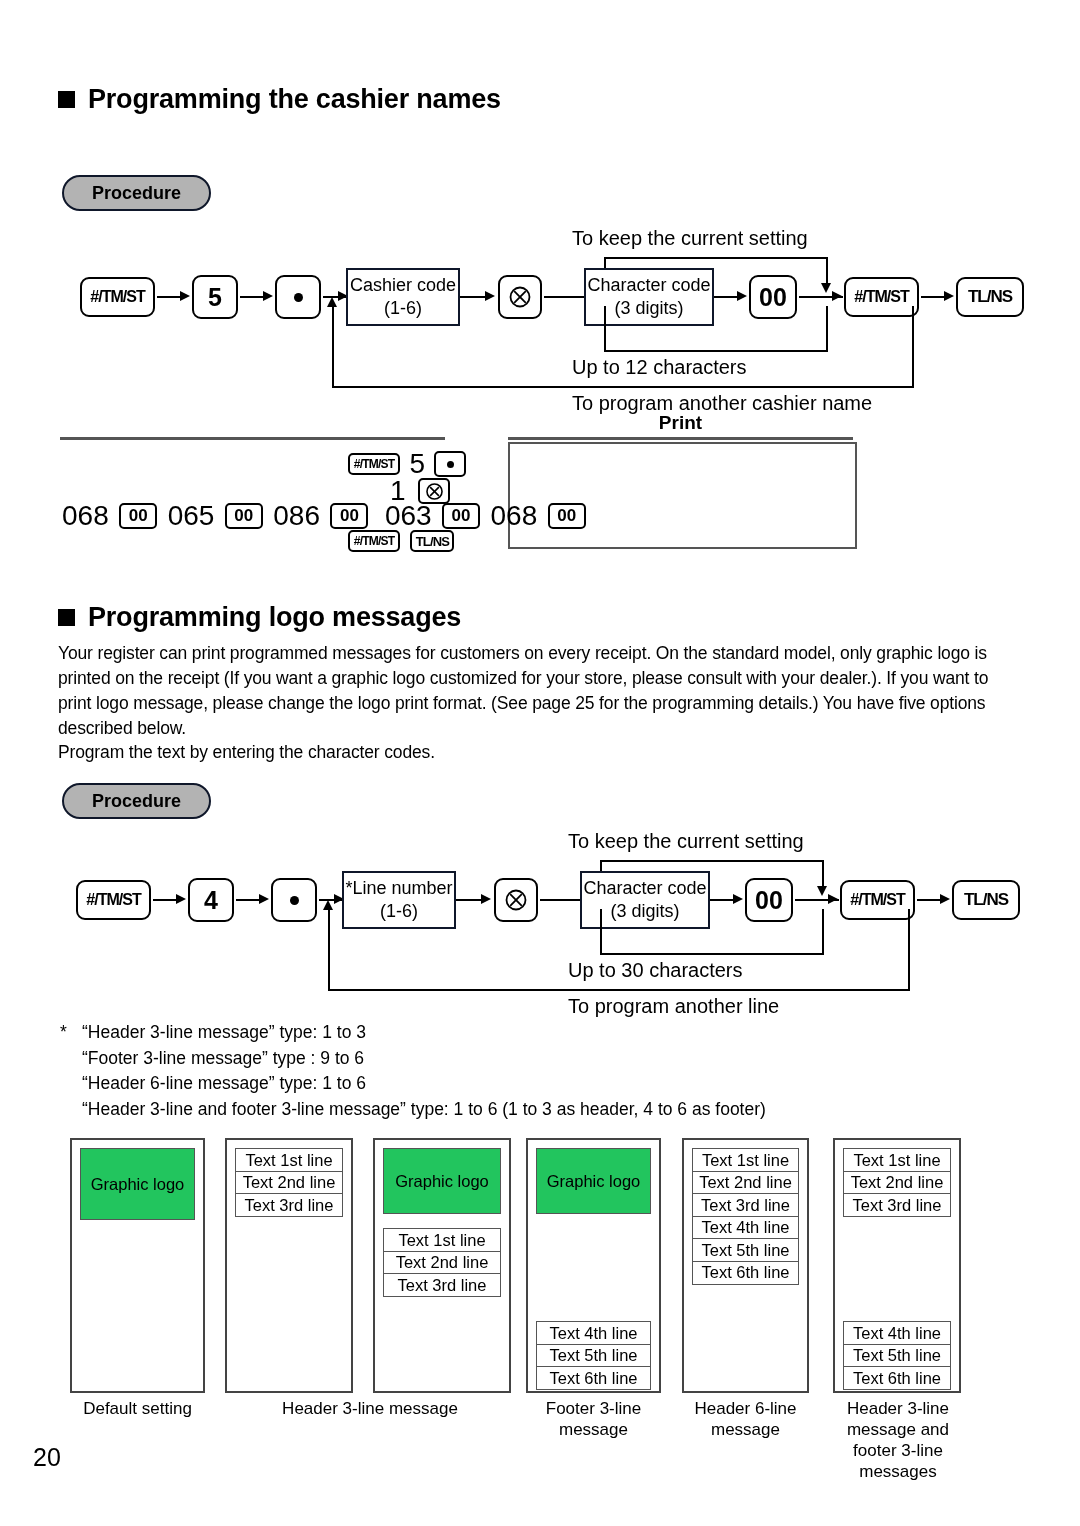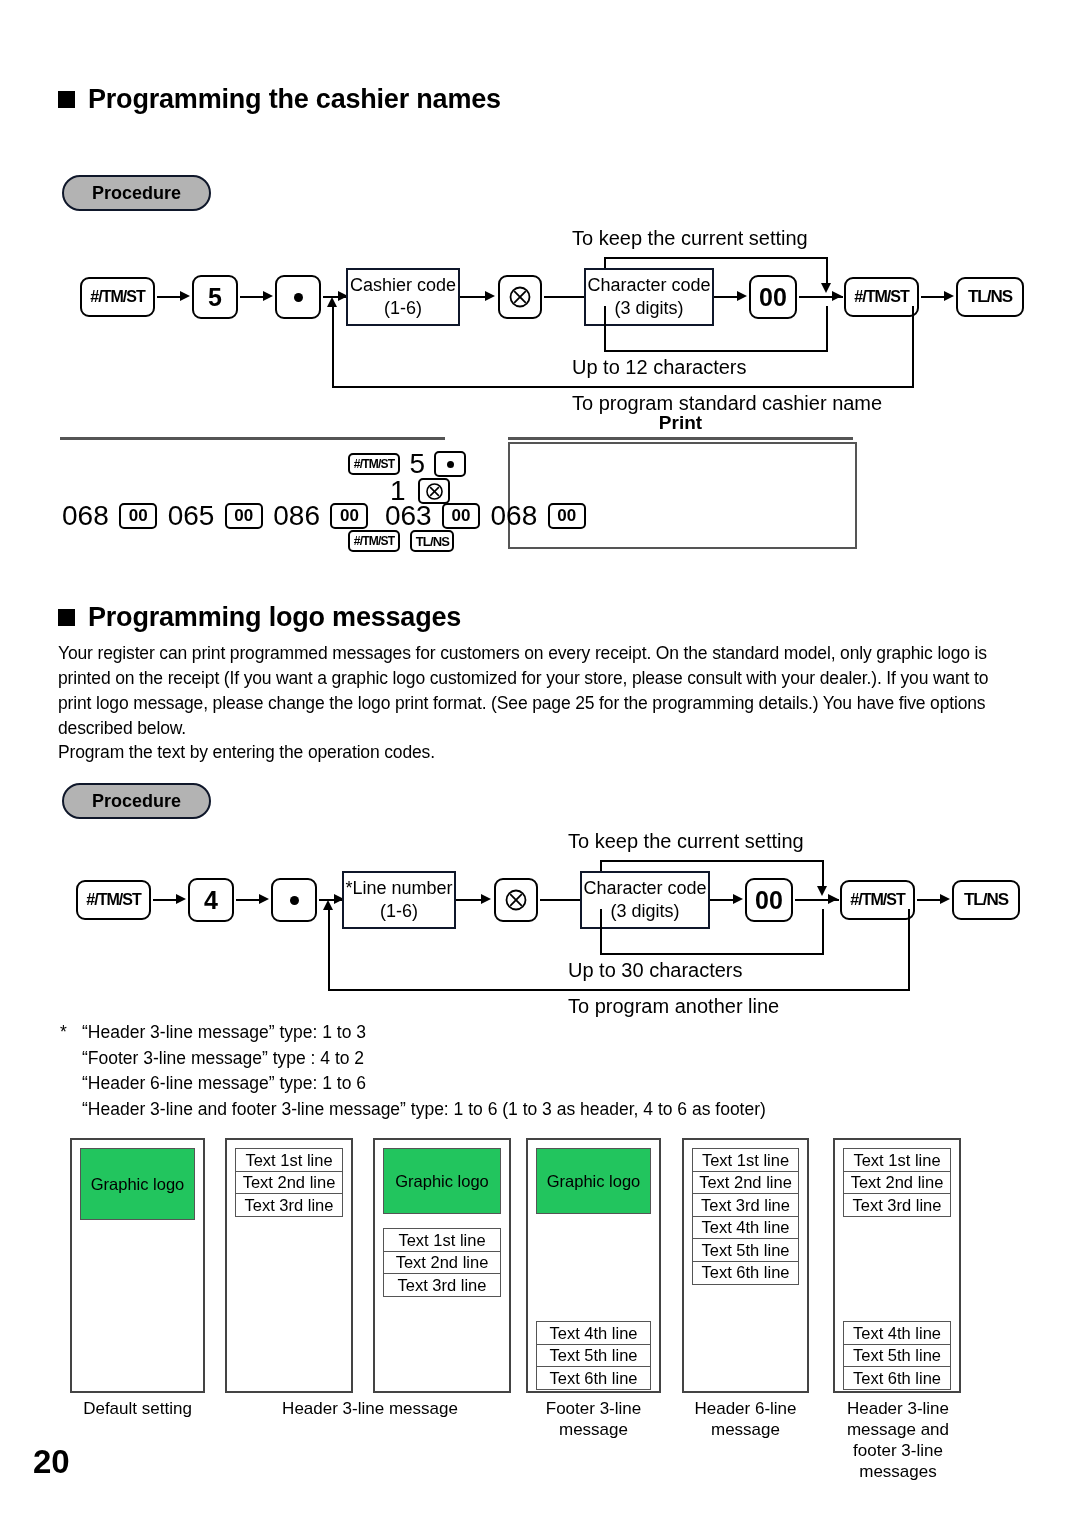--- a/index.html
+++ b/index.html
@@ -97,21 +97,21 @@
     border:1.5px solid #555;box-sizing:border-box;height:24px;
     display:flex;align-items:center;justify-content:center;
     font-size:16.5px;margin-top:-1.5px;background:#fff;
   }
   .rline:first-child{margin-top:0;}
   .rcap{
     position:absolute;font-size:17px;line-height:21px;text-align:center;
   }
 
   .pageno{
-    position:absolute;left:33px;top:1443px;font-size:33px;font-weight:bold;
+    position:absolute;left:33px;top:1443px;font-size:25px;font-weight:normal;
   }
 </style>
 </head>
 <body>
 
 <div class="page">
 
   <div class="sec-head" style="left:58px;top:84px;">
     <span class="bullet"></span>
     <span class="txt">Programming the cashier names</span>
@@ -193,21 +193,21 @@
 
     <div class="ln lv" style="left:604px;top:86px;height:46px;"></div>
     <div class="ln lh" style="left:604px;top:130px;width:224px;"></div>
     <div class="ln lv" style="left:826px;top:86px;height:46px;"></div>
     <div class="flab" style="left:572px;top:136px;">Up to 12 characters</div>
 
     <div class="ln lv" style="left:332px;top:83px;height:85px;"></div>
     <div class="arr arr-u" style="left:327px;top:77px;"></div>
     <div class="ln lh" style="left:332px;top:166px;width:582px;"></div>
     <div class="ln lv" style="left:912px;top:86px;height:82px;"></div>
-    <div class="flab" style="left:572px;top:172px;">To program standard cashier name</div>
+    <div class="flab" style="left:572px;top:172px;">To program another cashier name</div>
   </div>
 
   <div class="rule" style="left:60px;top:437px;width:385px;"></div>
 
   <div class="colhead" style="left:508px;top:412px;width:345px;">Print</div>
   <div class="rule" style="left:508px;top:437px;width:345px;"></div>
 
   <div class="printbox" style="left:508px;top:442px;width:345px;height:103px;">
     <span></span>
   </div>
@@ -264,21 +264,21 @@
         <span>TL/NS</span>
       </span>
   </div>
 
   <div class="sec-head" style="left:58px;top:602px;">
     <span class="bullet"></span>
     <span class="txt">Programming logo messages</span>
   </div>
 
   <div class="para" style="left:58px;top:641px;width:950px;">Your register can print programmed messages for customers on every receipt. On the standard model, only graphic logo is printed on the receipt (If you want a graphic logo customized for your store, please consult with your dealer.).  If you want to print logo message, please change the logo print format. (See page 25 for the programming details.)  You have five options described below.</div>
-  <div class="para" style="left:58px;top:740px;width:950px;">Program the text by entering the operation codes.</div>
+  <div class="para" style="left:58px;top:740px;width:950px;">Program the text by entering the character codes.</div>
 
   <div class="procedure" style="left:62px;top:783px;">
     <span>Procedure</span>
   </div>
 
   <div class="flow" style="left:0px;top:823px;width:1080px;height:175px;">
 
     <div class="flab" style="left:568px;top:7px;">To keep the current setting</div>
 
     <div class="ln lv" style="left:600px;top:37px;height:32px;"></div>
@@ -353,21 +353,21 @@
     <div class="ln lv" style="left:328px;top:83px;height:85px;"></div>
     <div class="arr arr-u" style="left:323px;top:77px;"></div>
     <div class="ln lh" style="left:328px;top:166px;width:582px;"></div>
     <div class="ln lv" style="left:908px;top:86px;height:82px;"></div>
     <div class="flab" style="left:568px;top:172px;">To program another line</div>
   </div>
 
   <div class="notes" style="left:60px;top:1020px;width:940px;">
     <span class="star">*</span>
     <div style="margin-left:22px;">“Header 3-line message” type: 1 to 3</div>
-    <div style="margin-left:22px;">“Footer 3-line message” type : 4 to 2</div>
+    <div style="margin-left:22px;">“Footer 3-line message” type : 9 to 6</div>
     <div style="margin-left:22px;">“Header 6-line message” type: 1 to 6</div>
     <div style="margin-left:22px;">“Header 3-line and footer 3-line message” type: 1 to 6 (1 to 3 as header, 4 to 6 as footer)</div>
   </div>
 
   <div class="receipt" style="left:70px;top:1138px;width:135px;height:255px;">
     <div class="rinner" style="top:8px;height:72px;">Graphic logo</div>
   </div>
   <div class="rcap" style="left:55px;top:1398px;width:165px;">Default setting</div>
 
   <div class="receipt" style="left:225px;top:1138px;width:128px;height:255px;">

